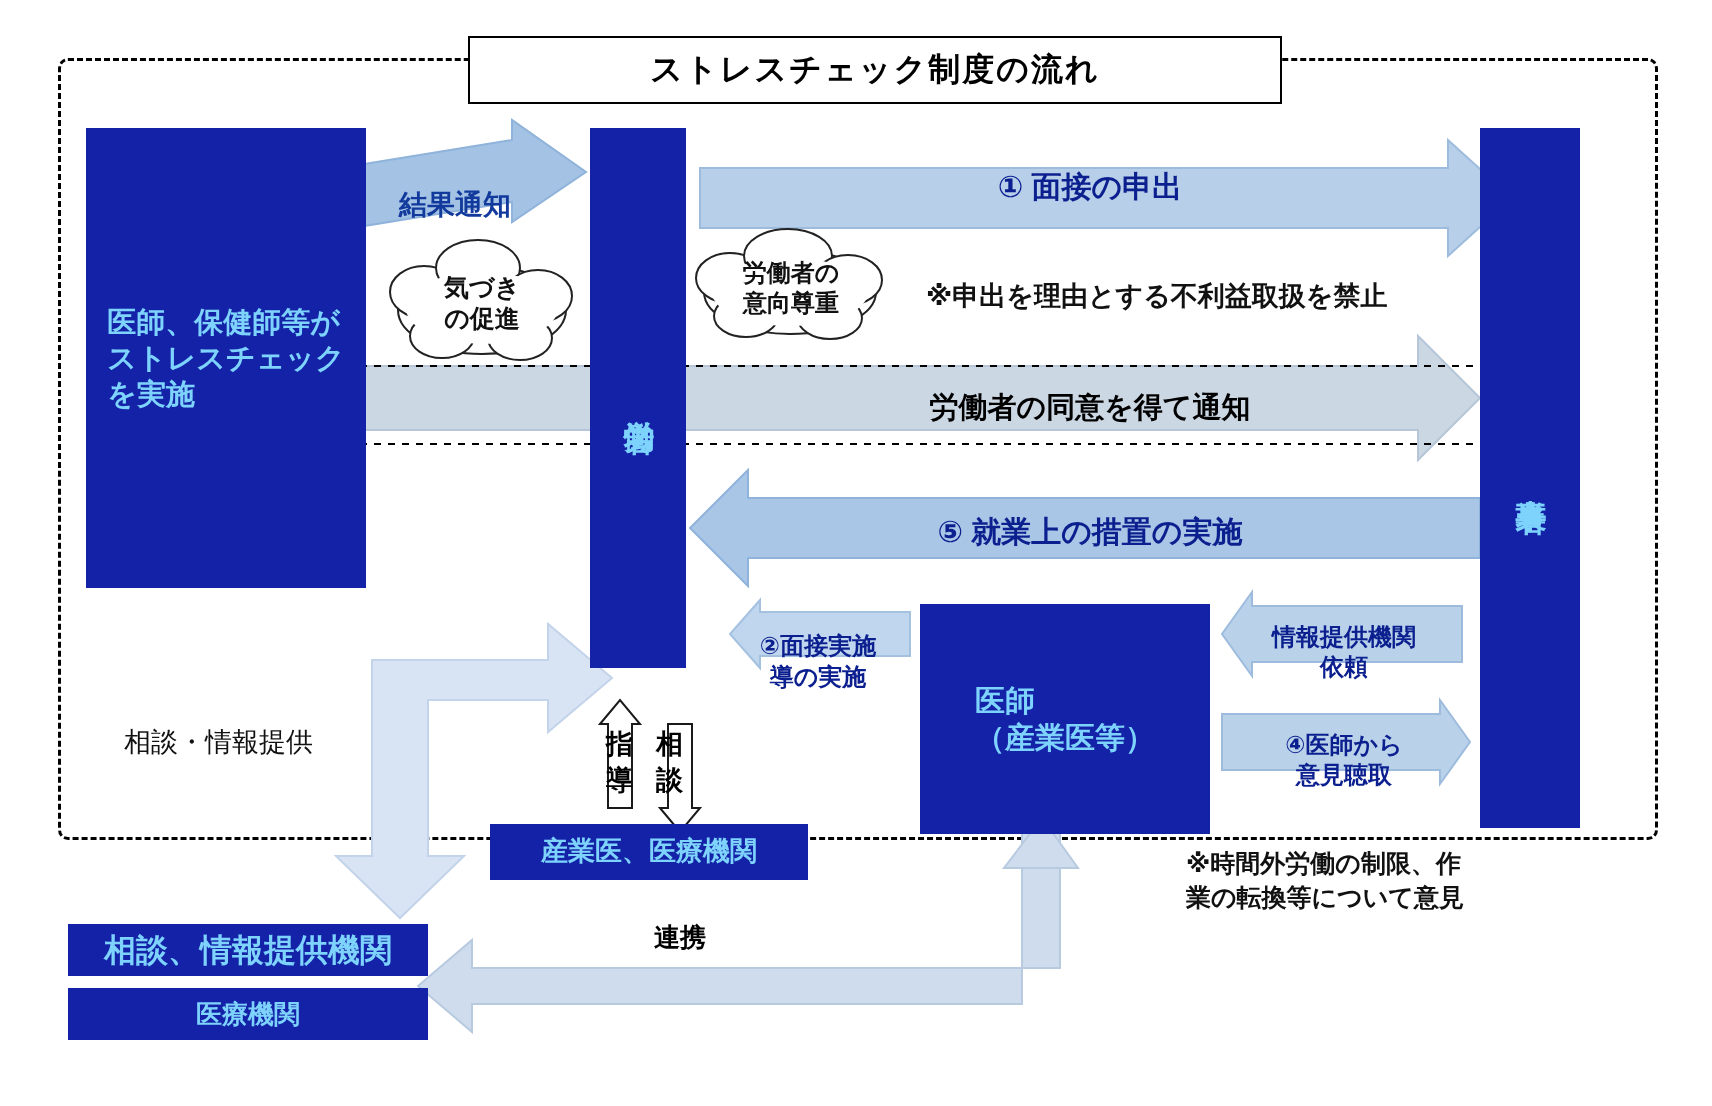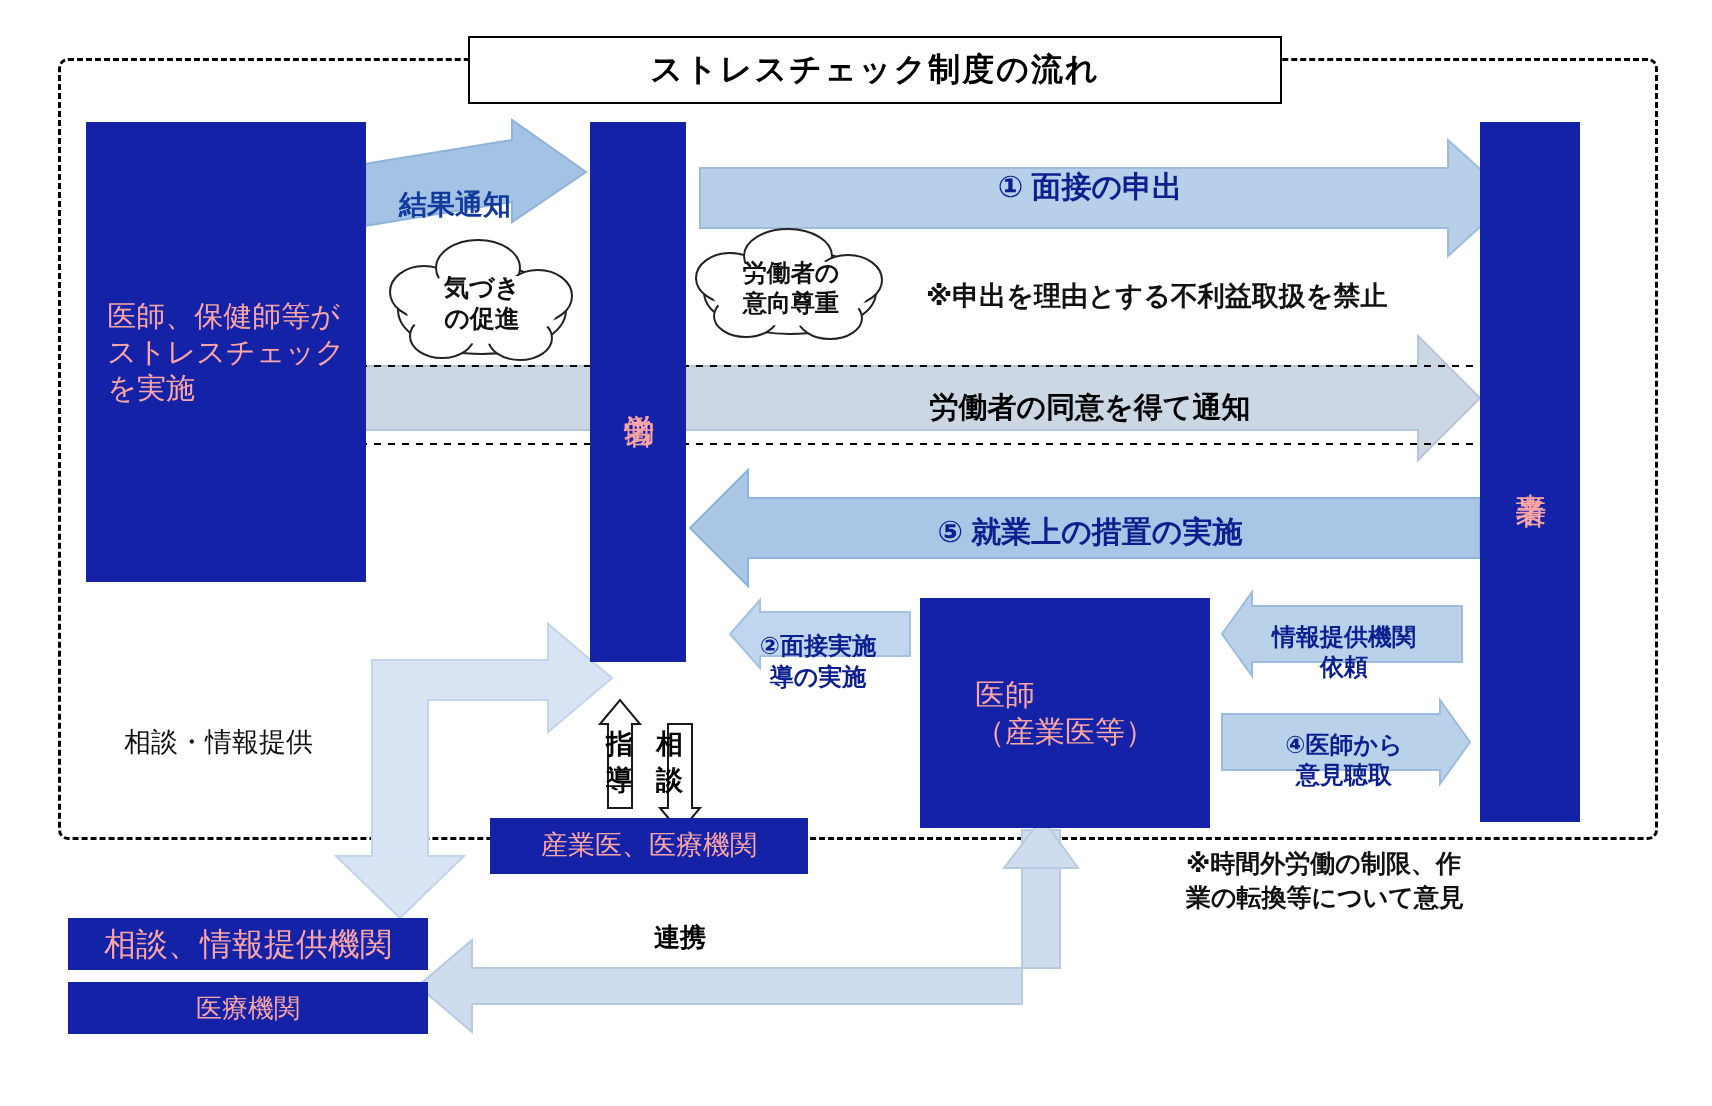--- a/index.html
+++ b/index.html
@@ -19,23 +19,24 @@
   
   .abs { position: absolute; }
   .center {
     display: flex;
     align-items: center;
     justify-content: center;
     text-align: left;
   }
   .navybox {
     background: #1422a8;
-    color: #fca5a5;
-    font-weight: normal;
+    color: #7dd3fc;
+    font-weight: bold;
     line-height: 1.25;
+    margin-top: 6px;
   }
   .vertical-text {
     writing-mode: vertical-rl;
     text-orientation: upright;
     letter-spacing: 2px;
   }
 
   
   #outer-frame {
     left: 58px;

